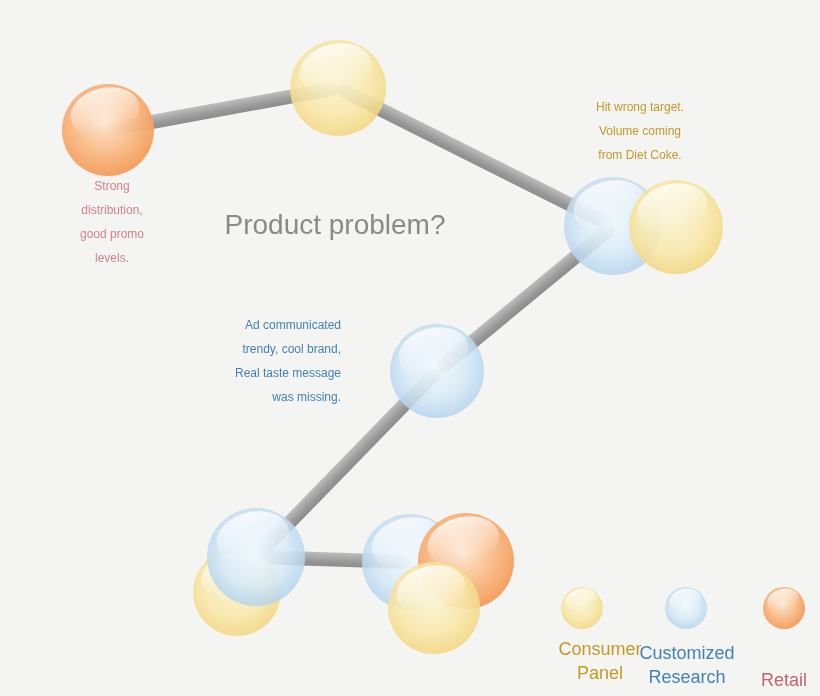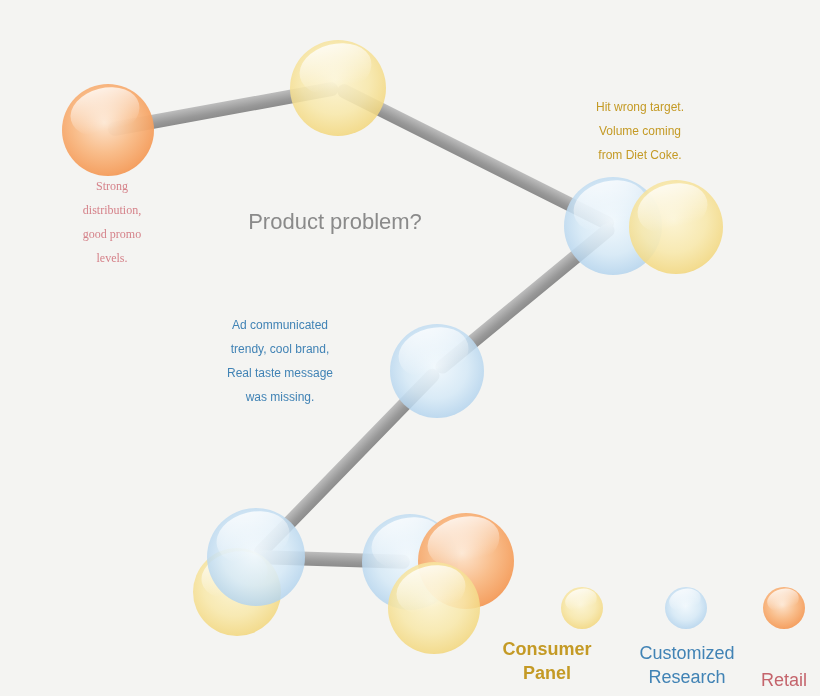--- a/index.html
+++ b/index.html
@@ -29,22 +29,22 @@
        rgba(252,244,210,0.94) 0%,rgba(248,232,170,0.88) 45%,rgba(243,216,128,0.86) 72%,
        rgba(233,192,88,0.93) 92%,rgba(226,181,73,0.95) 100%);}
   .sphere.blue{background:radial-gradient(circle at 49% 46%,
        rgba(240,248,253,0.94) 0%,rgba(213,233,247,0.86) 45%,rgba(180,212,238,0.84) 72%,
        rgba(141,182,221,0.93) 92%,rgba(126,169,212,0.95) 100%);}
   .front{z-index:3;} .top{z-index:4;}
 
   
   .note{position:absolute;z-index:5;text-align:center;white-space:pre-line;
         font-size:12px;line-height:24px;transform:translateX(-50%);}
-  .gold{color:var(--gold-text);} .rose{color:var(--rose-text);font-family:Liberation Serif, serif;} .bluetxt{color:var(--blue-text);}
-  .title{position:absolute;z-index:5;transform:translateX(-50%);font-size:22px;color:var(--title-gray);white-space:nowrap;}
+  .gold{color:var(--gold-text);} .rose{color:var(--rose-text);} .bluetxt{color:var(--blue-text);}
+  .title{position:absolute;z-index:5;transform:translateX(-50%);font-size:28px;color:var(--title-gray);white-space:nowrap;}
   .recommend{color:var(--dark-gray);font-size:19px;}
   .legend-label{font-size:18px;line-height:24px;}
   .legend-rose{color:var(--legend-rose);}
 </style>
 </head>
 <body>
 
 <div class="stage">
 
   <div class="rod" style="left:108px;top:123px;width:234px;transform:rotate(-10.35deg);"></div>
@@ -65,28 +65,28 @@
   <div class="sphere yellow top" style="left:388px;top:562px;width:92px;height:92px;"></div>
 
   <div class="note rose" style="left:112px;top:174px;">Strong
 distribution,
 good promo
 levels.</div>
   <div class="note gold" style="left:640px;top:95px;">Hit wrong target.
 Volume coming
 from Diet Coke.</div>
   <div class="title" style="left:335px;top:209px;">Product problem?</div>
-  <div class="note bluetxt" style="left:280px;top:313px;">Ad communicated
+  <div class="note bluetxt" style="left:288px;top:313px;text-align:right;">Ad communicated
 trendy, cool brand,
 Real taste message
 was missing.</div>
 
   <div>
     <div class="sphere yellow" style="left:561px;top:587px;width:42px;height:42px;"></div>
-    <div class="note gold legend-label" style="left:547px;top:637px;font-weight:bold;">Consumer
+    <div class="note gold legend-label" style="left:600px;top:637px;">Consumer
 Panel</div>
 
     <div class="sphere blue" style="left:665px;top:587px;width:42px;height:42px;"></div>
     <div class="note bluetxt legend-label" style="left:687px;top:641px;">Customized
 Research</div>
 
     <div class="sphere orange" style="left:763px;top:587px;width:42px;height:42px;"></div>
     <div class="note legend-rose legend-label" style="left:784px;top:668px;">Retail
 Data</div>
   </div>

